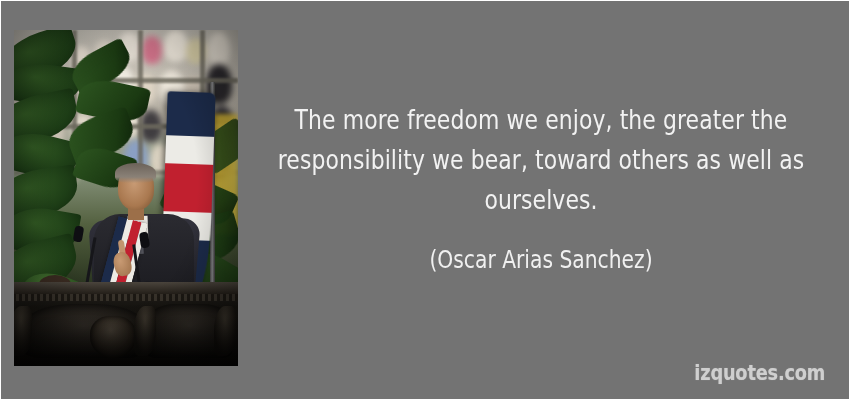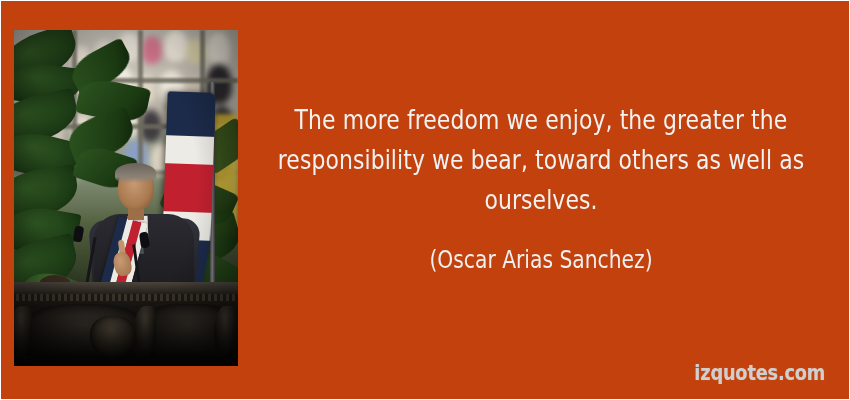--- a/index.html
+++ b/index.html
@@ -10,21 +10,21 @@
   }
   body {
     font-family: "Liberation Sans", sans-serif;
   }
 
   
   .quote-card {
     position: relative;
     width: 848px;
     height: 398px;
-    background: #c2410c;
+    background: #737373;
     border: 1px solid #ffffff;
     overflow: hidden;
     box-sizing: content-box;
   }
 
   
   .photo {
     position: absolute;
     left: 13px;
     top: 29px;

